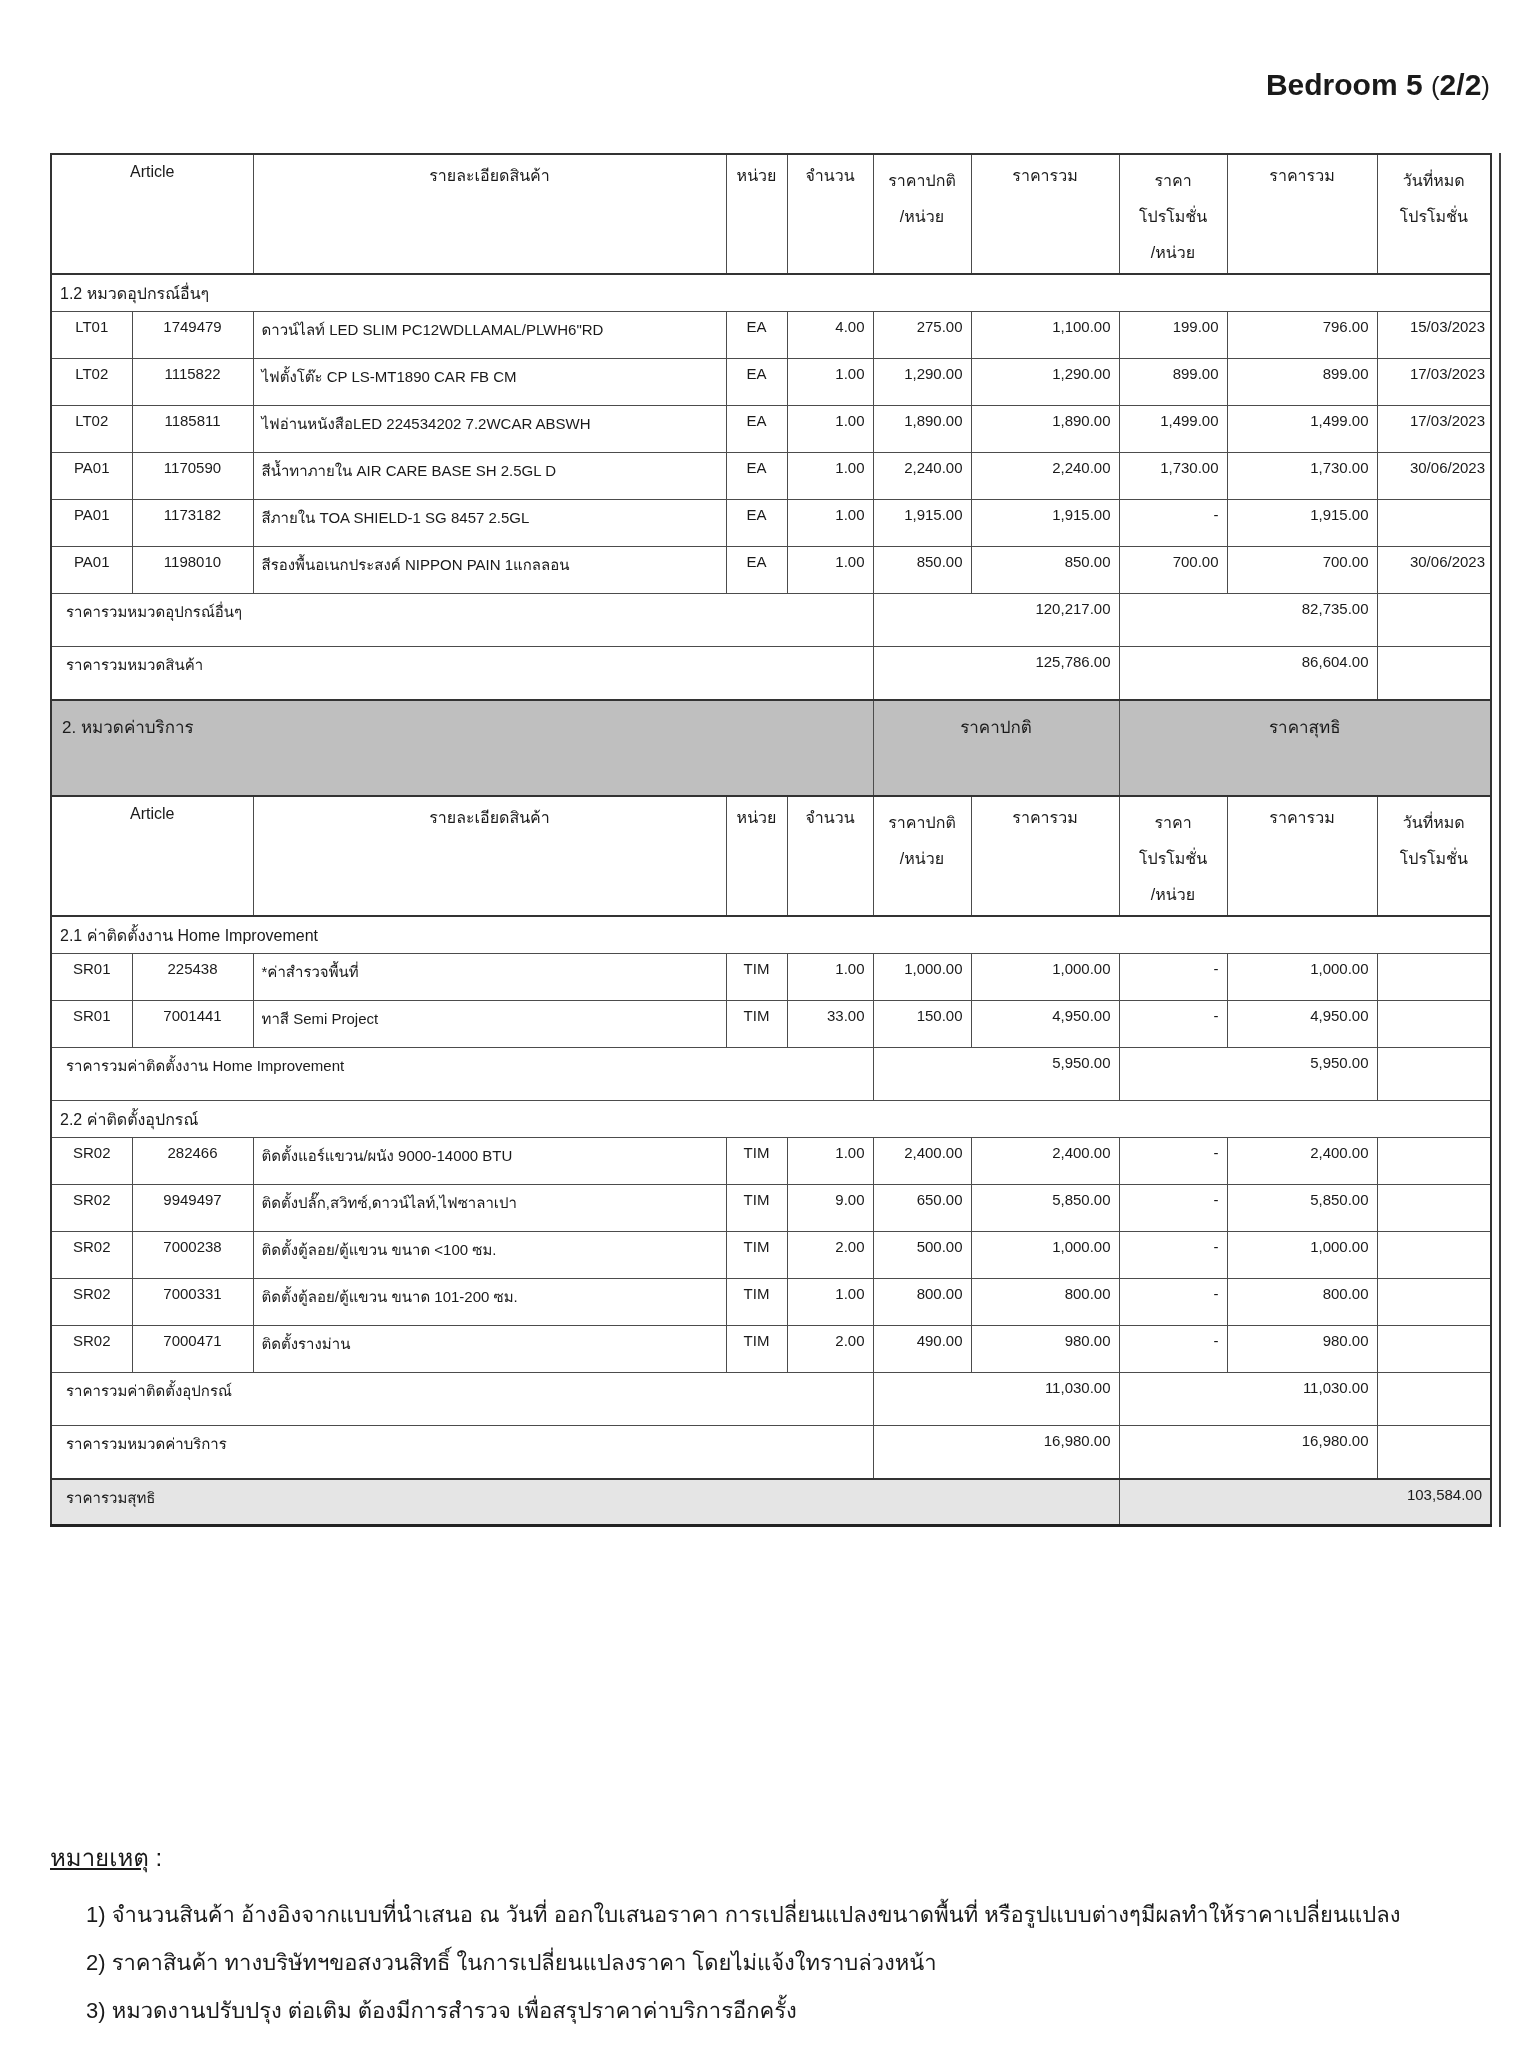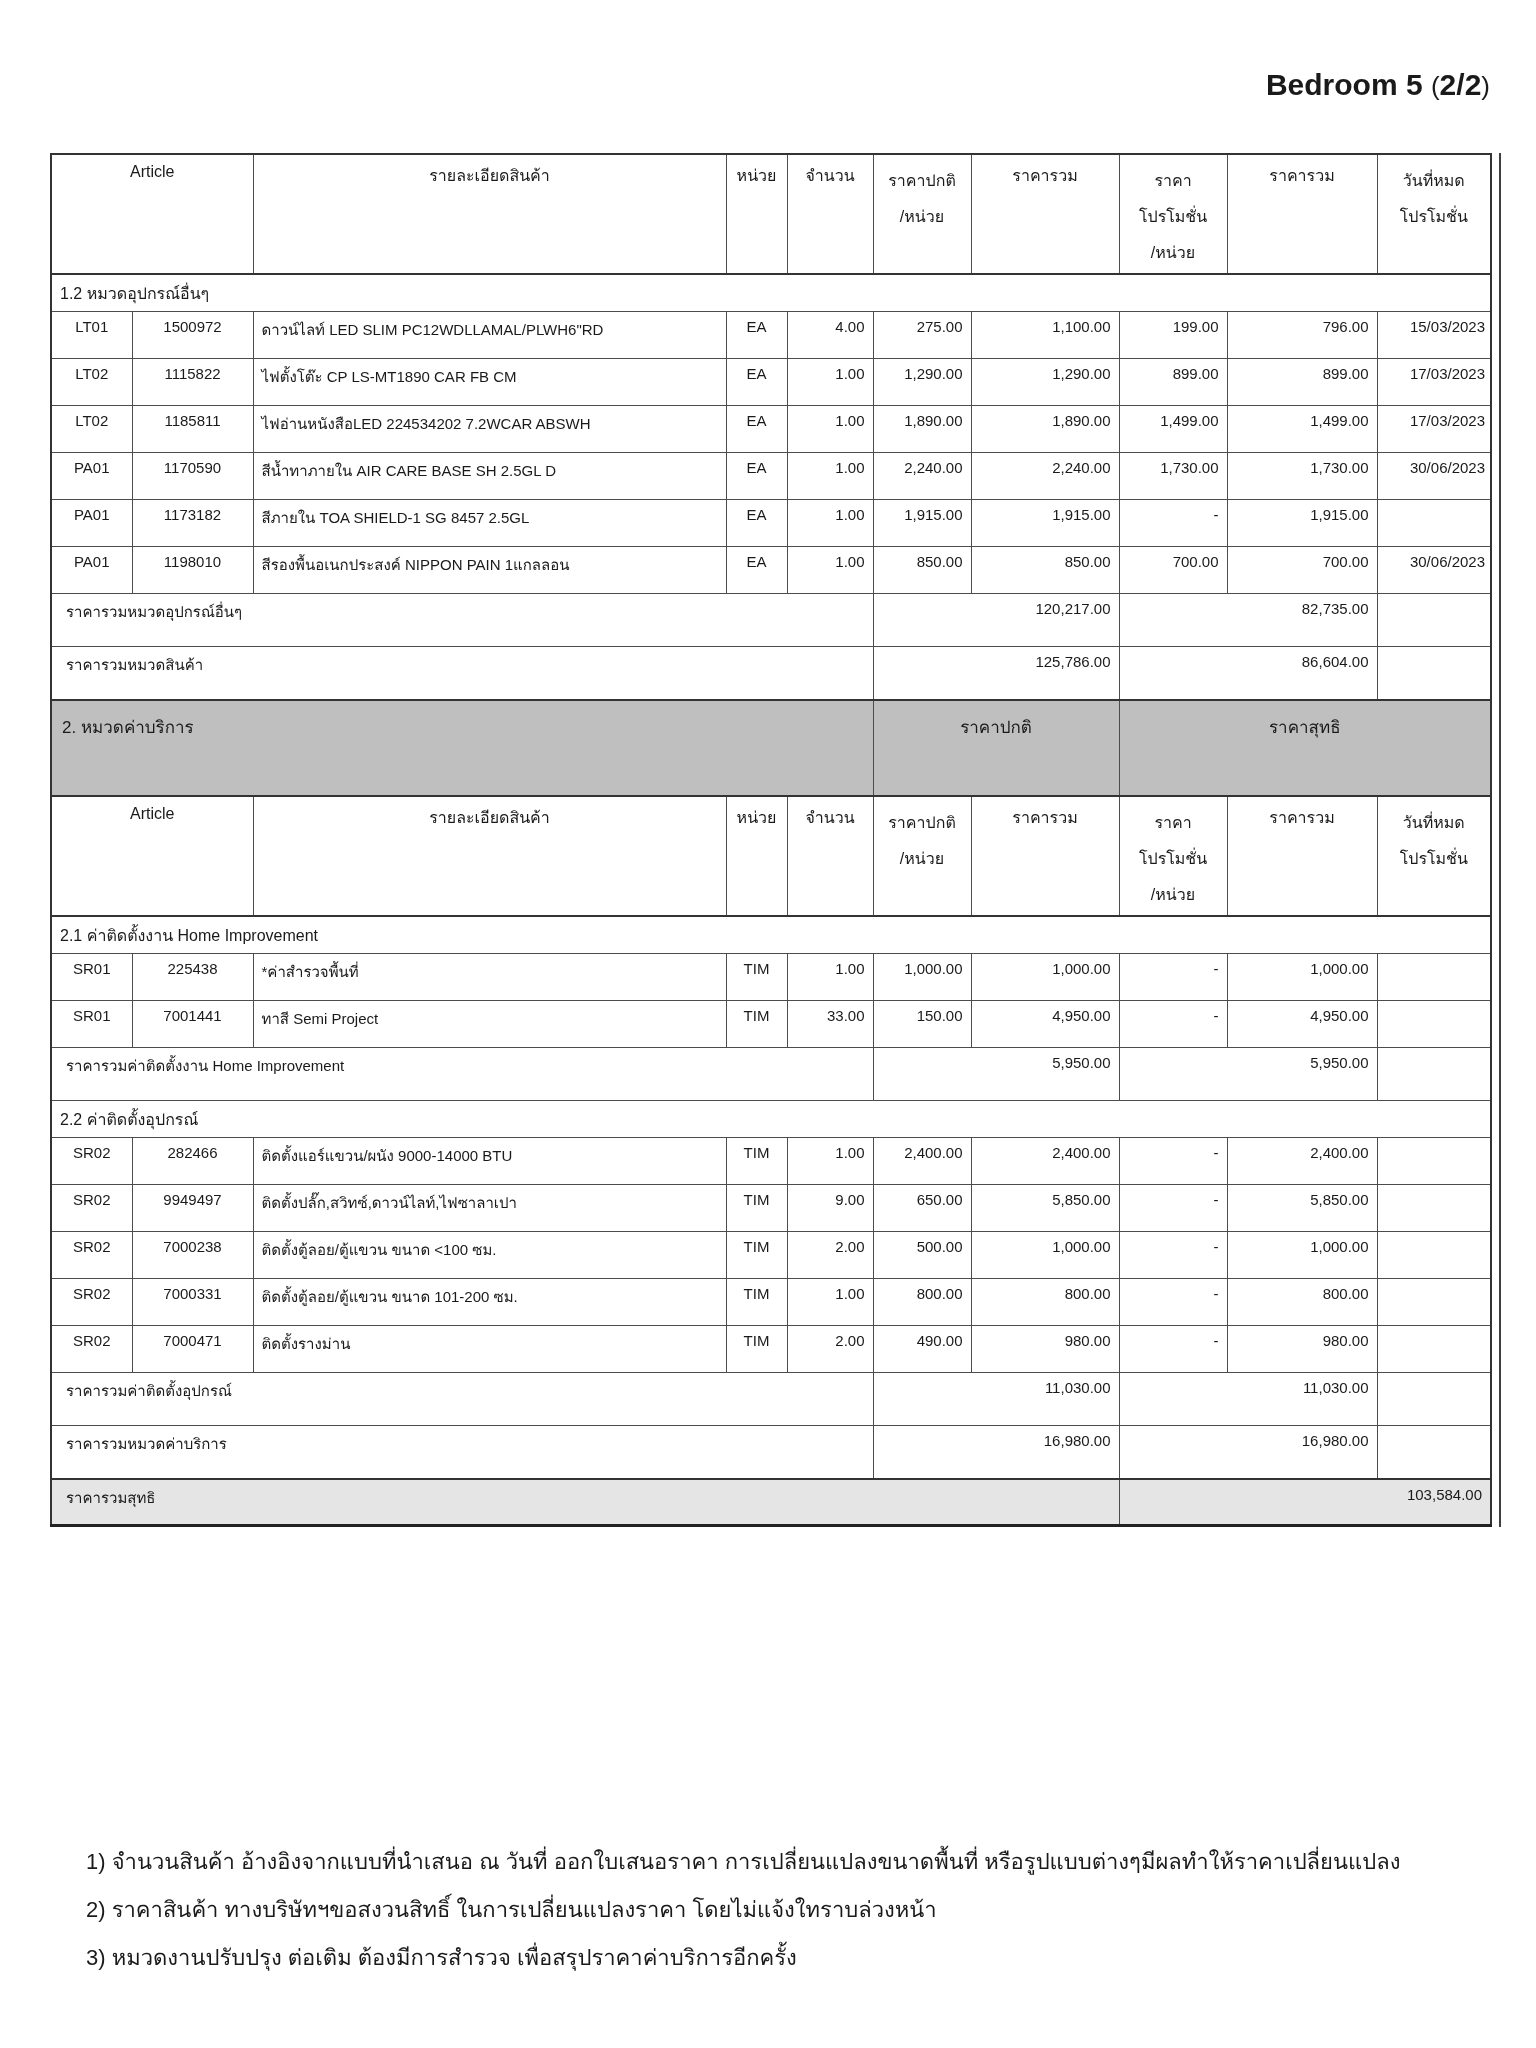--- a/index.html
+++ b/index.html
@@ -85,21 +85,21 @@
             <div>โปรโมชั่น</div>
           </td>
 </tr>
 
 <tr class="h-sec">
   <td colspan="10">1.2 หมวดอุปกรณ์อื่นๆ</td>
 </tr>
 
 <tr class="h-item">
   <td class="c">LT01</td>
-  <td class="c">1500972</td>
+  <td class="c">1749479</td>
   <td class="l">ดาวน์ไลท์ LED SLIM PC12WDLLAMAL/PLWH6"RD</td>
   <td class="c">EA</td>
   <td class="r">4.00</td>
   <td class="r">275.00</td>
   <td class="r">1,100.00</td>
   <td class="r">199.00</td>
   <td class="r">796.00</td>
   <td class="date">15/03/2023</td>
 </tr>
 <tr class="h-item">
@@ -321,16 +321,17 @@
 <tr class="h-grand">
   <td colspan="7" class="total-label">ราคารวมสุทธิ</td>
   <td colspan="3" class="r">103,584.00</td>
 </tr>
 
 </tbody>
 </table>
 </div>
 
 <div class="notes">
+  <div class="notes-heading"><span class="word">หมายเหตุ</span><span> :</span></div>
   <div class="note-line">1) จำนวนสินค้า อ้างอิงจากแบบที่นำเสนอ ณ วันที่ ออกใบเสนอราคา การเปลี่ยนแปลงขนาดพื้นที่ หรือรูปแบบต่างๆมีผลทำให้ราคาเปลี่ยนแปลง</div>
   <div class="note-line">2) ราคาสินค้า ทางบริษัทฯขอสงวนสิทธิ์ ในการเปลี่ยนแปลงราคา โดยไม่แจ้งใทราบล่วงหน้า</div>
   <div class="note-line">3) หมวดงานปรับปรุง ต่อเติม ต้องมีการสำรวจ เพื่อสรุปราคาค่าบริการอีกครั้ง</div>
 </div>
 
 </body></html>

